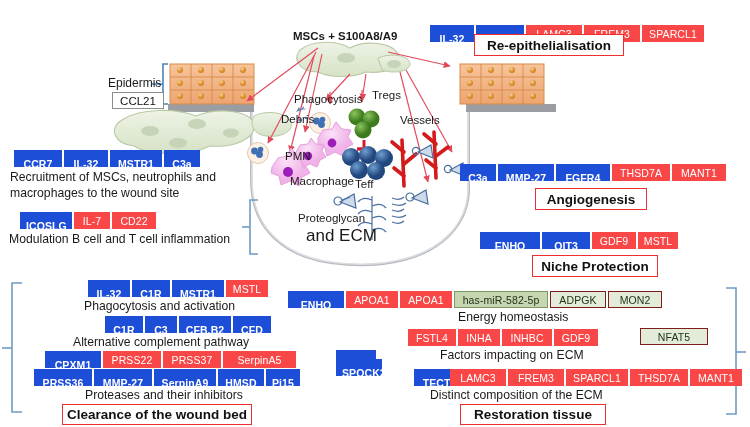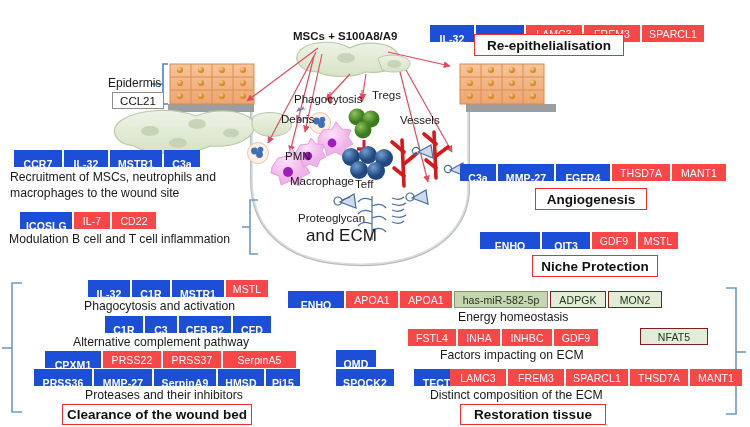--- a/index.html
+++ b/index.html
@@ -368,21 +368,21 @@
   <div class="chip greenlite" style="left:640px;top:291px;width:68px;margin-top:37px;">NFAT5</div>
   <div class="cap" style="left:458px;top:310px;">Energy homeostasis</div>
 
   <div class="chip red" style="left:408px;top:329px;width:48px;">FSTL4</div>
   <div class="chip red" style="left:458px;top:329px;width:42px;">INHA</div>
   <div class="chip red" style="left:502px;top:329px;width:50px;">INHBC</div>
   <div class="chip red" style="left:554px;top:329px;width:44px;">GDF9</div>
   <div class="chip blue" style="left:336px;top:350px;width:40px;">OMD</div>
   <div class="cap" style="left:440px;top:348px;">Factors impacting on ECM</div>
 
-  <div class="chip blue" style="left:336px;top:369px;width:58px;">SPOCK2</div>
+  <div class="chip blue" style="left:336px;top:359px;width:46px;">SPOCK2</div>
   <div class="chip blue" style="left:396px;top:369px;width:52px;margin-left:18px;">TECTA</div>
   <div class="chip red" style="left:450px;top:369px;width:56px;">LAMC3</div>
   <div class="chip red" style="left:508px;top:369px;width:56px;">FREM3</div>
   <div class="chip red" style="left:566px;top:369px;width:62px;">SPARCL1</div>
   <div class="chip red" style="left:630px;top:369px;width:58px;">THSD7A</div>
   <div class="chip red" style="left:690px;top:369px;width:52px;">MANT1</div>
   <div class="cap" style="left:430px;top:388px;">Distinct composition of the ECM</div>
   <div class="hbox" style="left:460px;top:404px;width:146px;height:21px;">Restoration tissue</div>
 
 </div>

